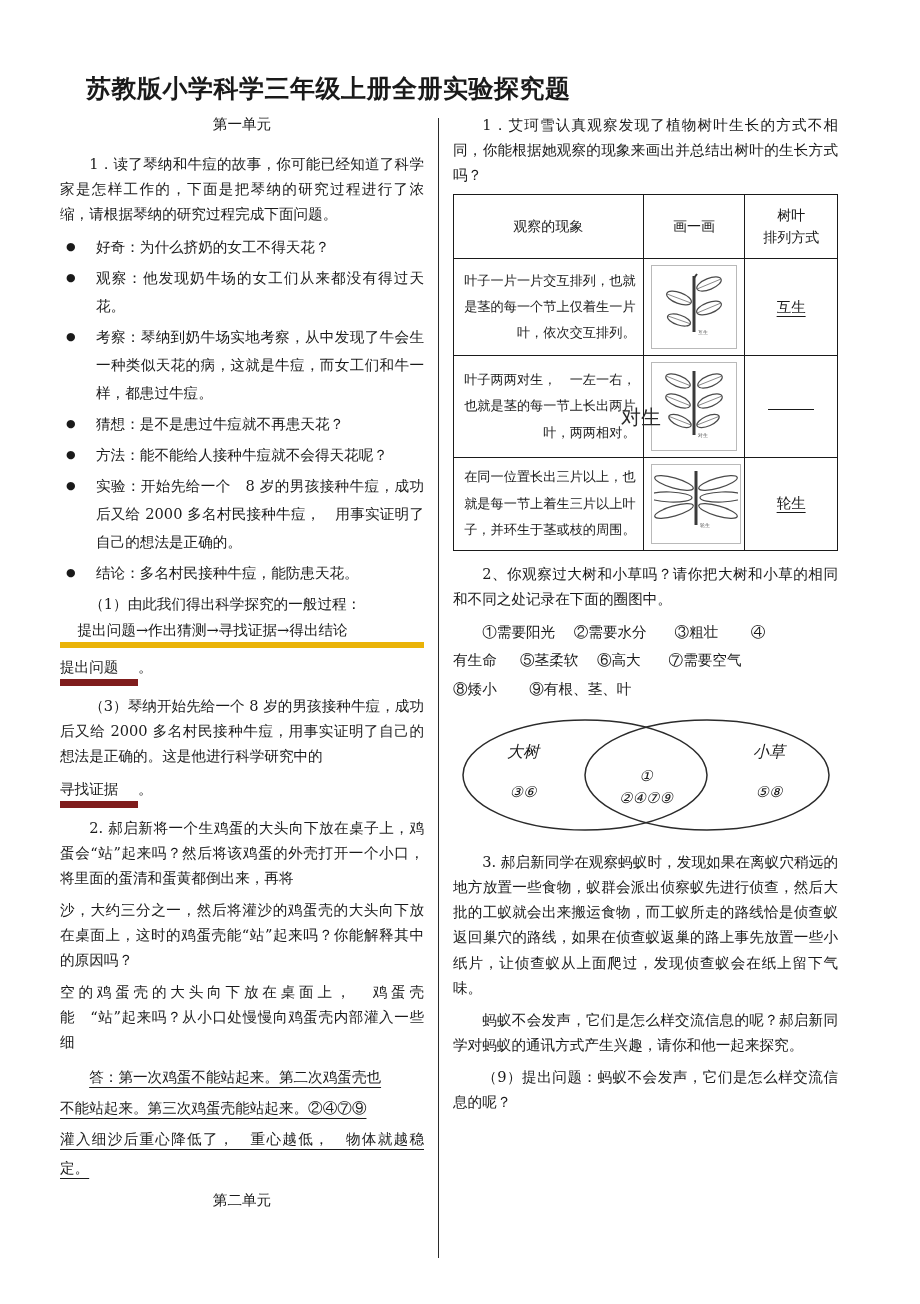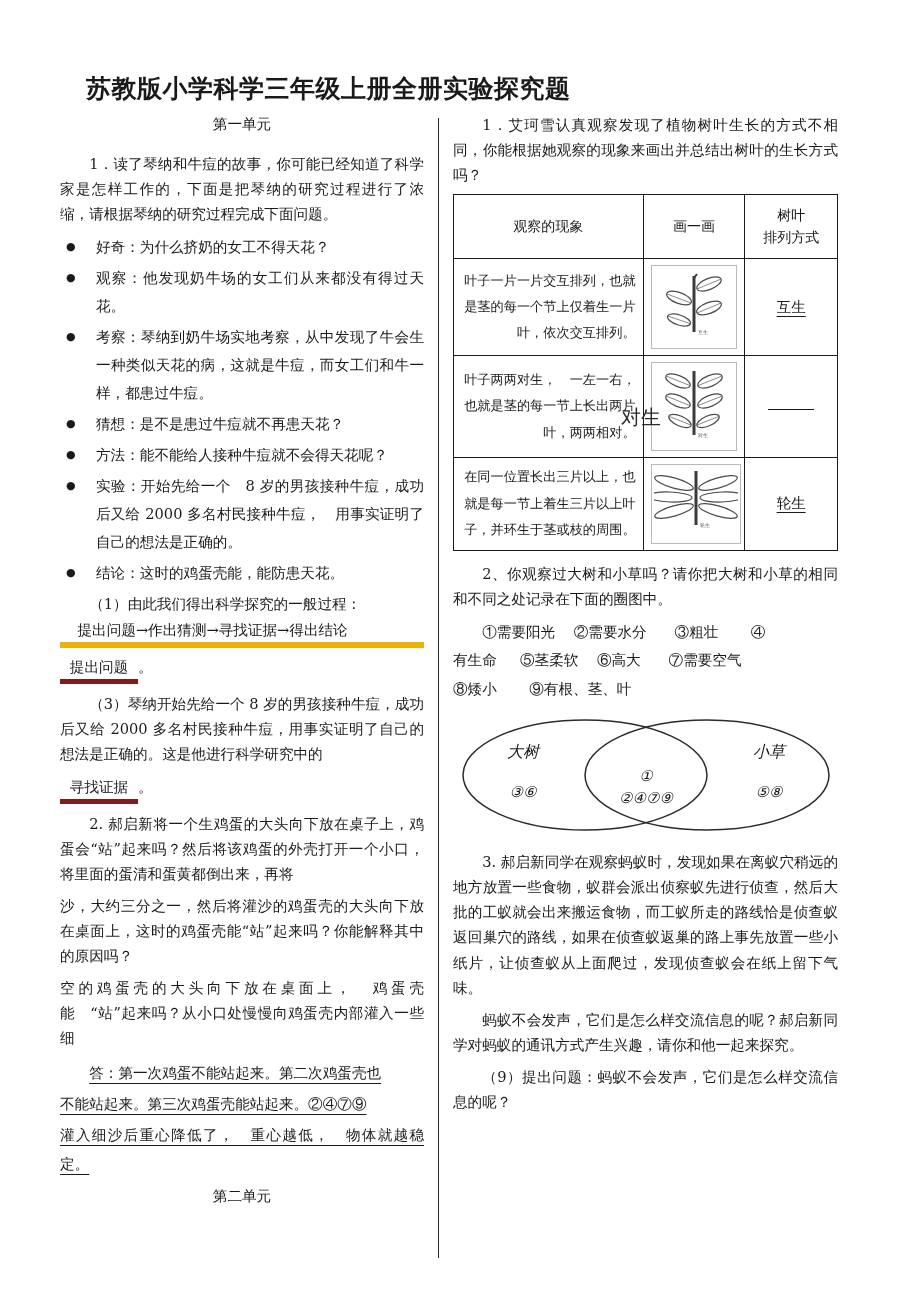--- a/index.html
+++ b/index.html
@@ -94,22 +94,22 @@
     line-height: 2.0;
     margin-bottom: 2px;
   }
   .strike-first {
     text-decoration: underline line-through;
     text-underline-offset: 5px;
   }
   .blank-inline {
     display: inline-block;
     min-width: 78px;
-    border-bottom: 5px solid #7f1d1d;
-    text-align: center;
+    border-bottom: 7px solid #7f1d1d;
+    text-align: left;
   }
   .flow-line {
     border-bottom: 6px solid #eab308;
     display: block;
     padding-left: 1.2em;
     padding-bottom: 0;
   }
   
   table.leaf-table {
     border-collapse: collapse;
@@ -182,21 +182,21 @@
 
       <p class="indent">1．读了琴纳和牛痘的故事，你可能已经知道了科学家是怎样工作的，下面是把琴纳的研究过程进行了浓缩，请根据琴纳的研究过程完成下面问题。</p>
 
       <ul class="bullets">
         <li>好奇：为什么挤奶的女工不得天花？</li>
         <li>观察：他发现奶牛场的女工们从来都没有得过天花。</li>
         <li>考察：琴纳到奶牛场实地考察，从中发现了牛会生一种类似天花的病，这就是牛痘，而女工们和牛一样，都患过牛痘。</li>
         <li>猜想：是不是患过牛痘就不再患天花？</li>
         <li>方法：能不能给人接种牛痘就不会得天花呢？</li>
         <li>实验：开始先给一个　8 岁的男孩接种牛痘，成功后又给 2000 多名村民接种牛痘，　用事实证明了自己的想法是正确的。</li>
-        <li>结论：这时的鸡蛋壳能，能防患天花。</li>
+        <li>结论：多名村民接种牛痘，能防患天花。</li>
       </ul>
 
       <p class="indent" style="margin-bottom:1px">（1）由此我们得出科学探究的一般过程：</p>
       <p style="margin-bottom:6px">
         <span class="flow-line">提出问题→作出猜测→寻找证据→得出结论</span>
       </p>
 
       <p><span class="blank-inline">提出问题</span><span>。</span></p>
 
       <p class="indent">（3）琴纳开始先给一个 8 岁的男孩接种牛痘，成功后又给 2000 多名村民接种牛痘，用事实证明了自己的想法是正确的。这是他进行科学研究中的</p>

